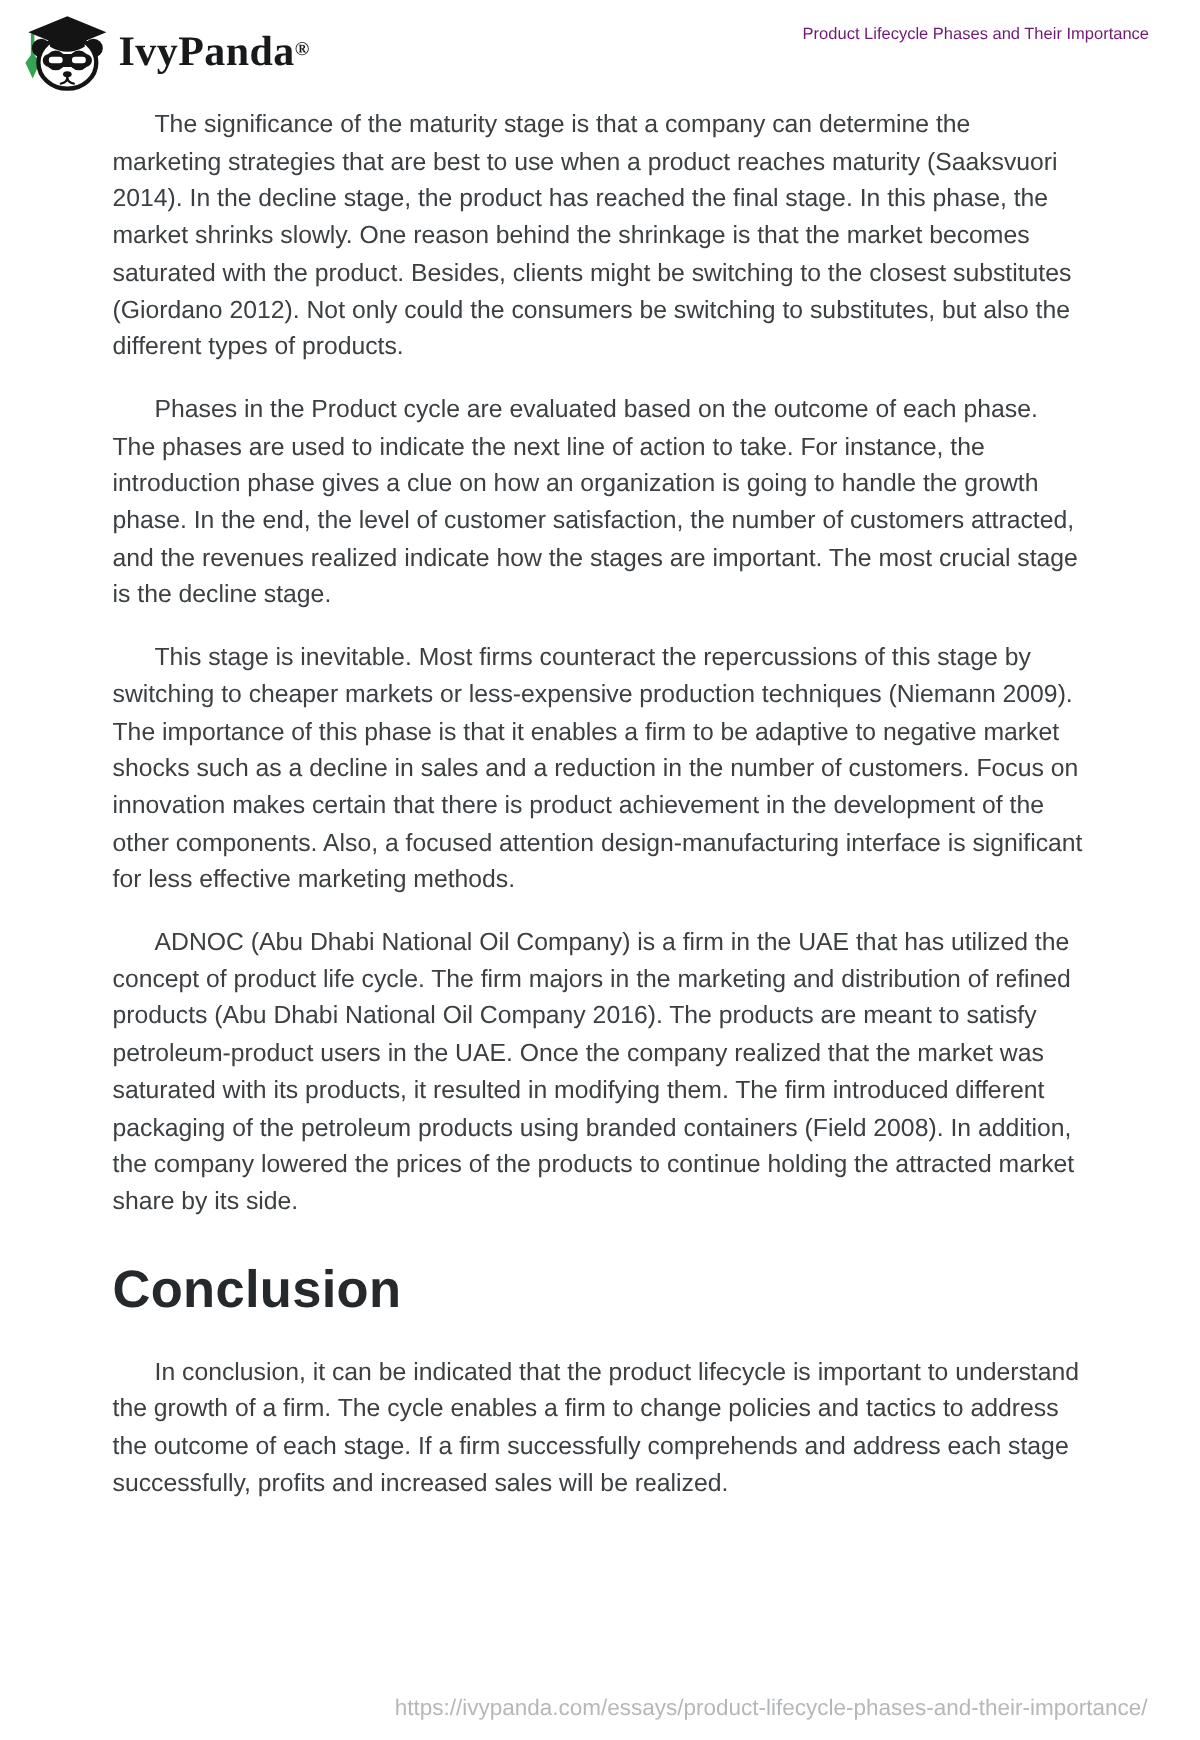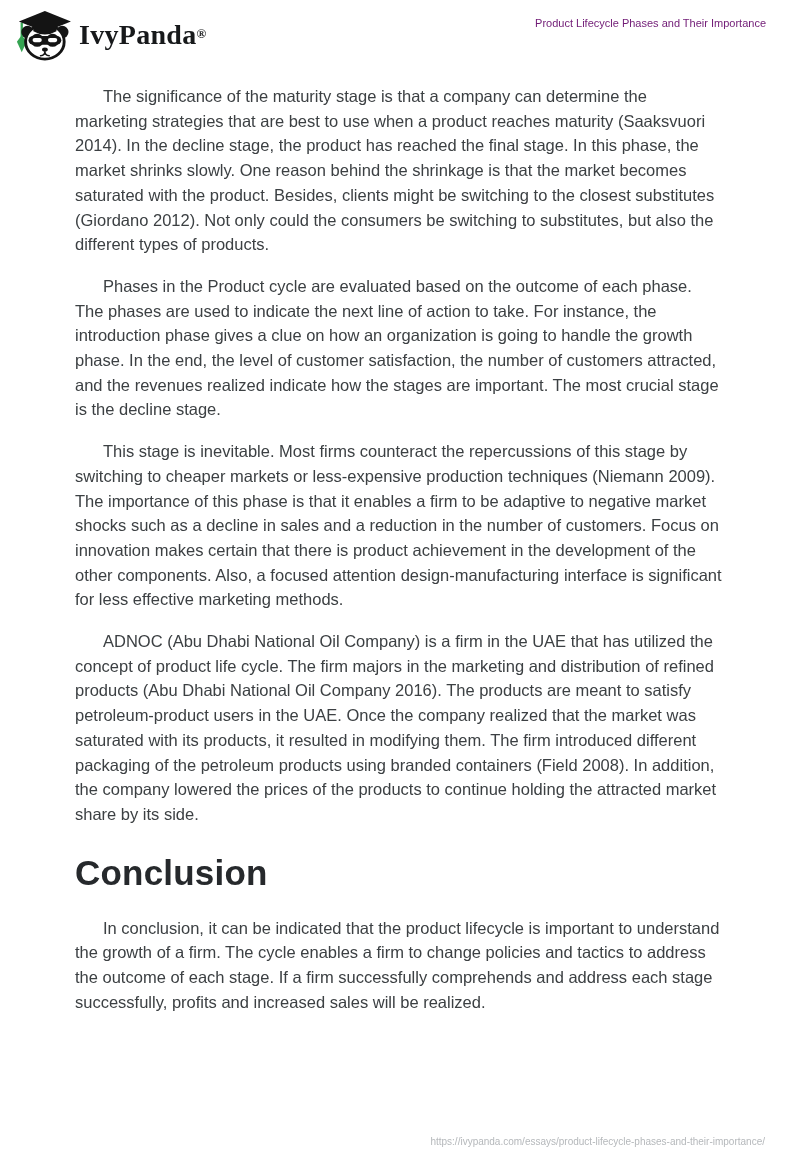--- a/index.html
+++ b/index.html
@@ -29,35 +29,35 @@
     font-family: "Liberation Serif", serif;
     font-weight: 700; font-size: 13px; color: #17191b;
     vertical-align: super; line-height: 1;
   }
   .doc-title {
     color: #701a75; font-size: 11px; padding-top: 9px; text-align: center;
   }
 
   
   .main {
-    position: absolute; top: 84px; left: 75px; width: 648px;
+    position: absolute; top: 71px; left: 75px; width: 648px;
   }
   .para {
     font-size: 16.5px; line-height: 24.7px; color: #3c4043;
     text-indent: 28px; margin-bottom: 17px;
   }
   .conclusion-heading {
     font-size: 35px; font-weight: 700; color: #26292c;
     letter-spacing: 0.2px; margin: 26px 0 23px 0;
   }
 
   
   .footer {
     position: absolute; right: 35px; bottom: 13px;
-    font-size: 10px; color: #b5b8bb; text-align: right;
+    font-size: 15px; color: #b5b8bb; text-align: right;
   }
 </style>
 </head>
 <body>
 
 <div class="page">
 
   <div class="header">
     <div class="brand">
       <svg class="brand-logo" viewBox="0 0 60 56" aria-hidden="true">

